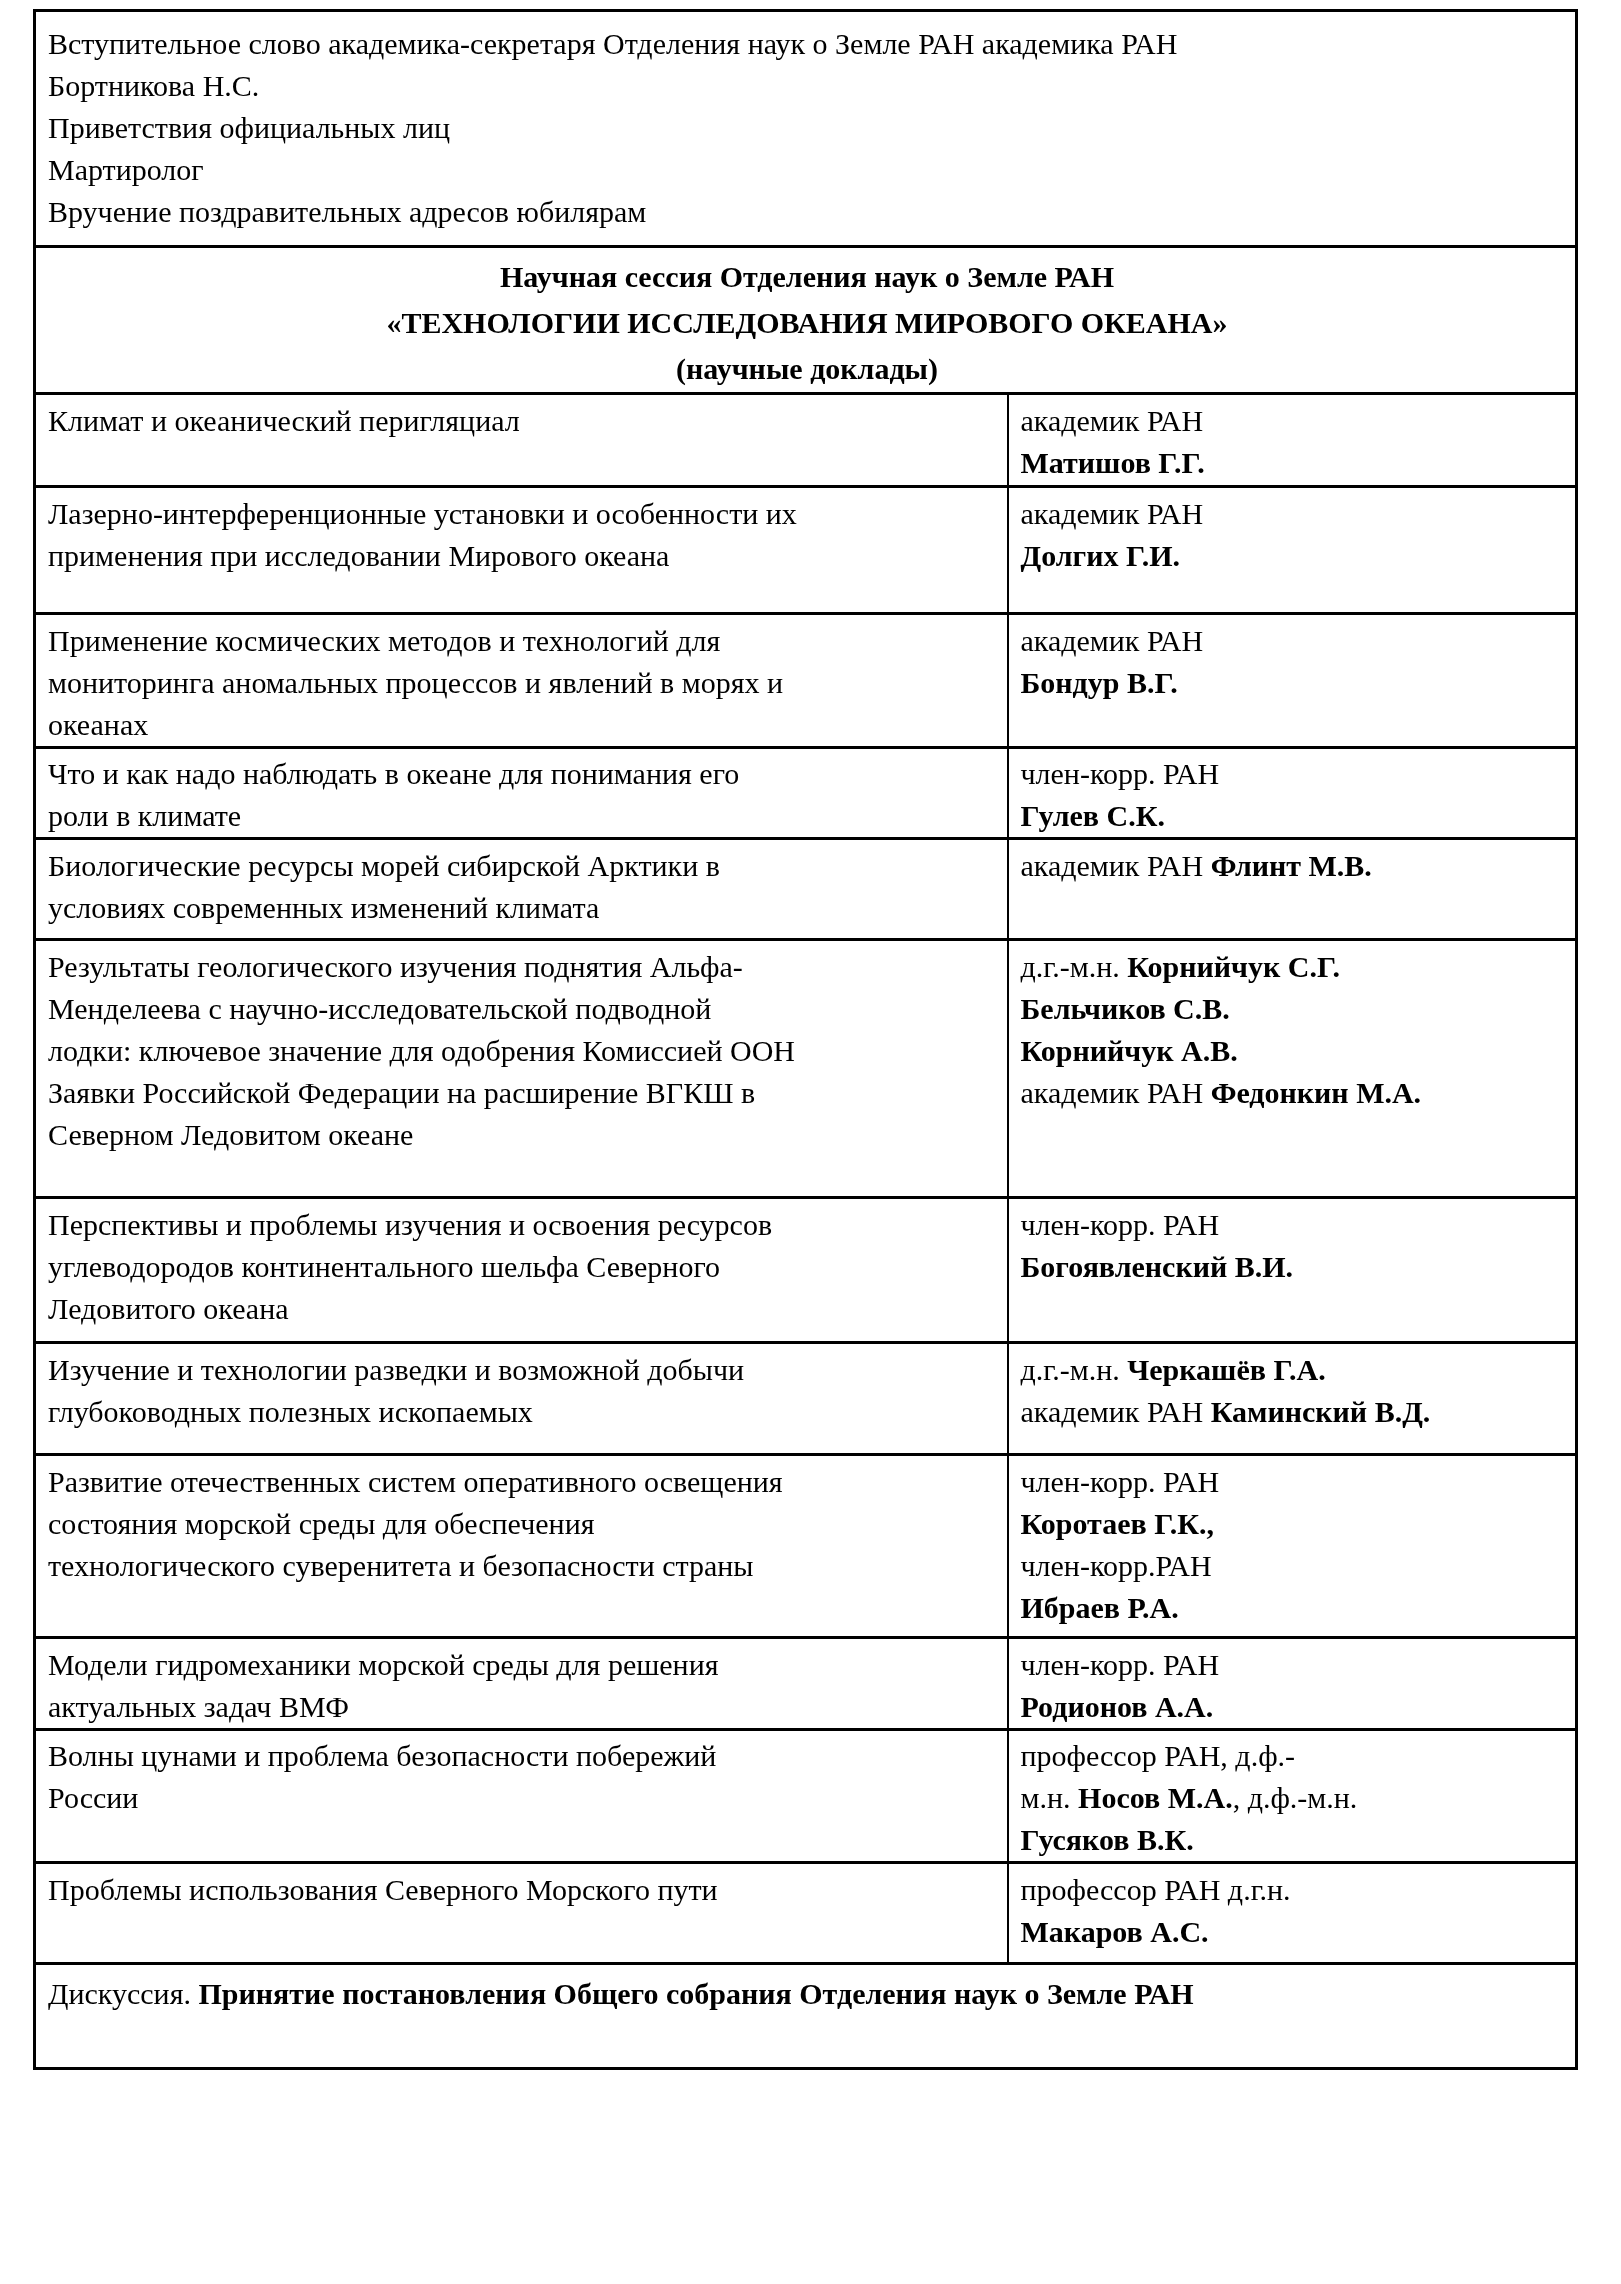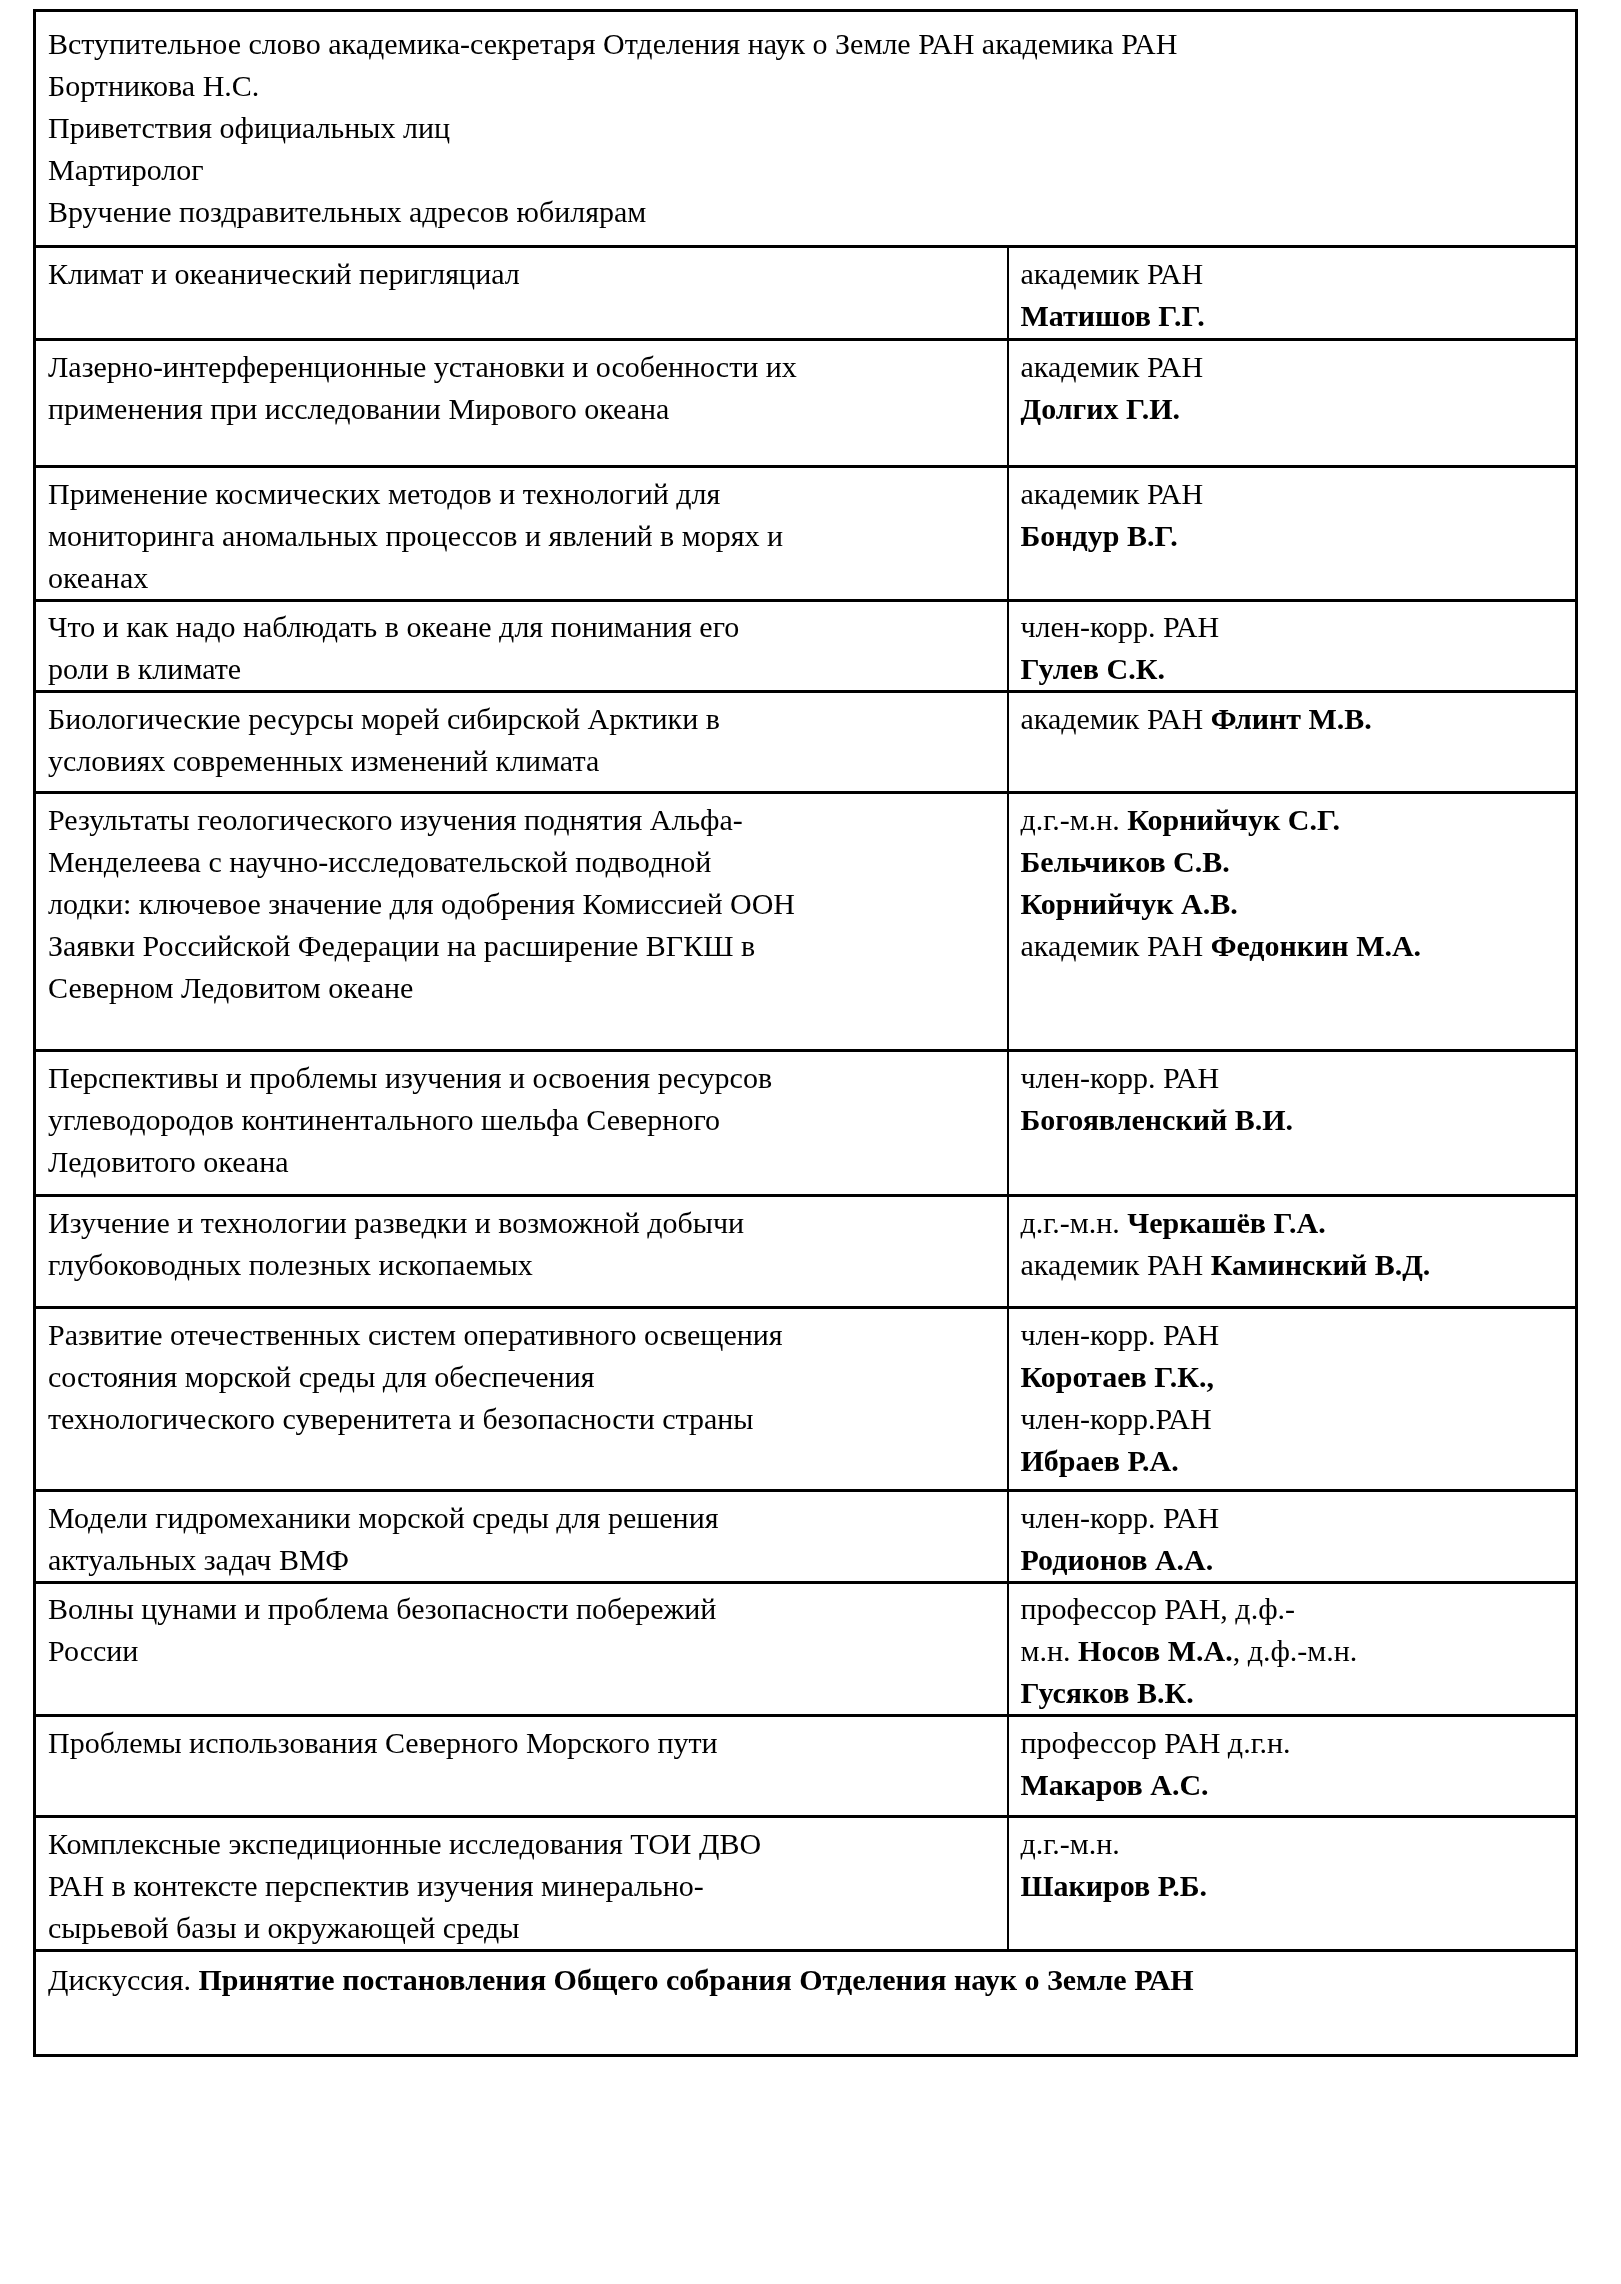--- a/index.html
+++ b/index.html
@@ -61,20 +61,27 @@
     <tbody>
       <tr class="preamble-row" style="height:236px">
         <td colspan="2">
           <div class="mlines">Вступительное слово академика-секретаря Отделения наук о Земле РАН академика РАН
 Бортникова Н.С.
 Приветствия официальных лиц
 Мартиролог
 Вручение поздравительных адресов юбилярам</div>
         </td>
       </tr>
+      <tr class="header-row" style="height:139px">
+        <td colspan="2">
+          <div>Научная сессия Отделения наук о Земле РАН</div>
+          <div>«ТЕХНОЛОГИИ ИССЛЕДОВАНИЯ МИРОВОГО ОКЕАНА»</div>
+          <div>(научные доклады)</div>
+        </td>
+      </tr>
 
       <tr style="height: 93px;">
           <td class="title-cell">
             <div class="mlines">Климат и океанический перигляциал</div>
           </td>
           <td>
             <div class="sline"><span>академик РАН</span></div>
             <div class="sline"><span class="b">Матишов Г.Г.</span></div>
           </td>
         </tr>
@@ -188,31 +195,20 @@
             <div class="sline"><span class="b">Гусяков В.К.</span></div>
           </td>
         </tr>
         <tr style="height: 101px;">
           <td class="title-cell">
             <div class="mlines">Проблемы использования Северного Морского пути</div>
           </td>
           <td>
             <div class="sline"><span>профессор РАН д.г.н.</span></div>
             <div class="sline"><span class="b">Макаров А.С.</span></div>
-          </td>
-        </tr>
-        <tr style="height: 123px;">
-          <td class="title-cell">
-            <div class="mlines">Комплексные экспедиционные исследования ТОИ ДВО
-РАН в контексте перспектив изучения минерально-
-сырьевой базы и окружающей среды</div>
-          </td>
-          <td>
-            <div class="sline"><span>д.г.-м.н.</span></div>
-            <div class="sline"><span class="b">Шакиров Р.Б.</span></div>
           </td>
         </tr>
         <tr class="closing-row" style="height:105px">
         <td colspan="2">
           <div><span>Дискуссия. </span><span class="b">Принятие постановления Общего собрания Отделения наук о Земле РАН</span></div>
         </td>
       </tr>
     </tbody>
   </table>
 </div>

